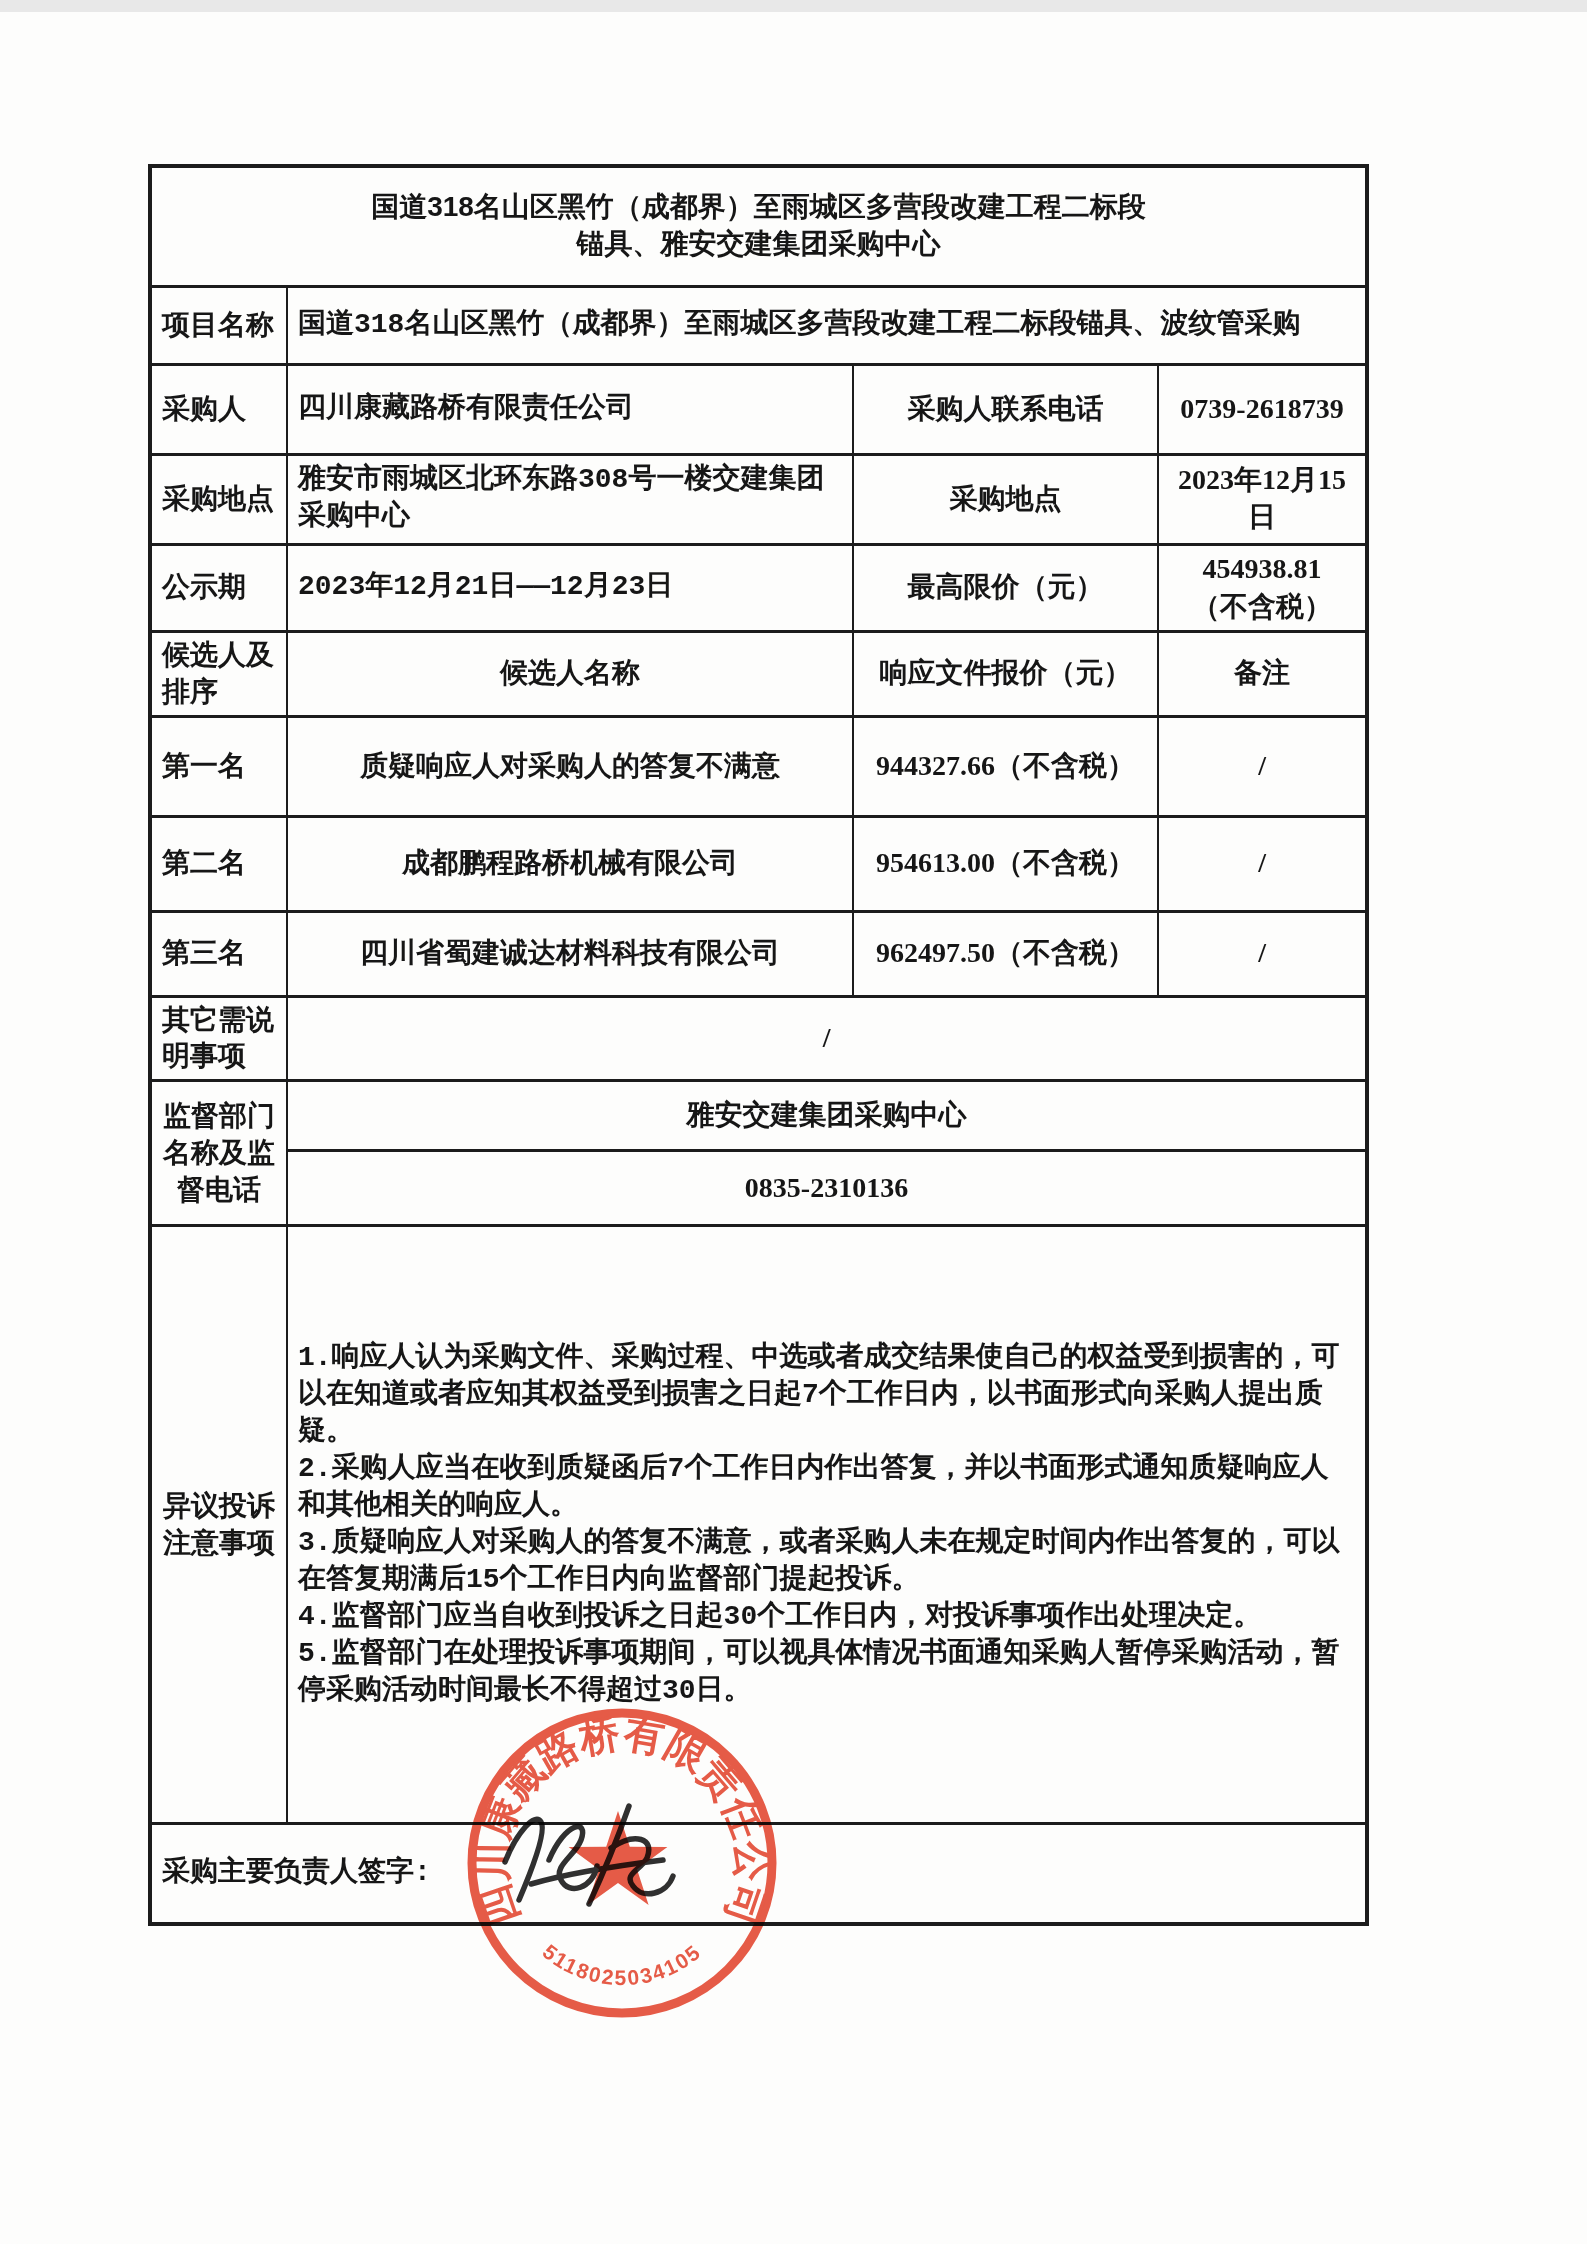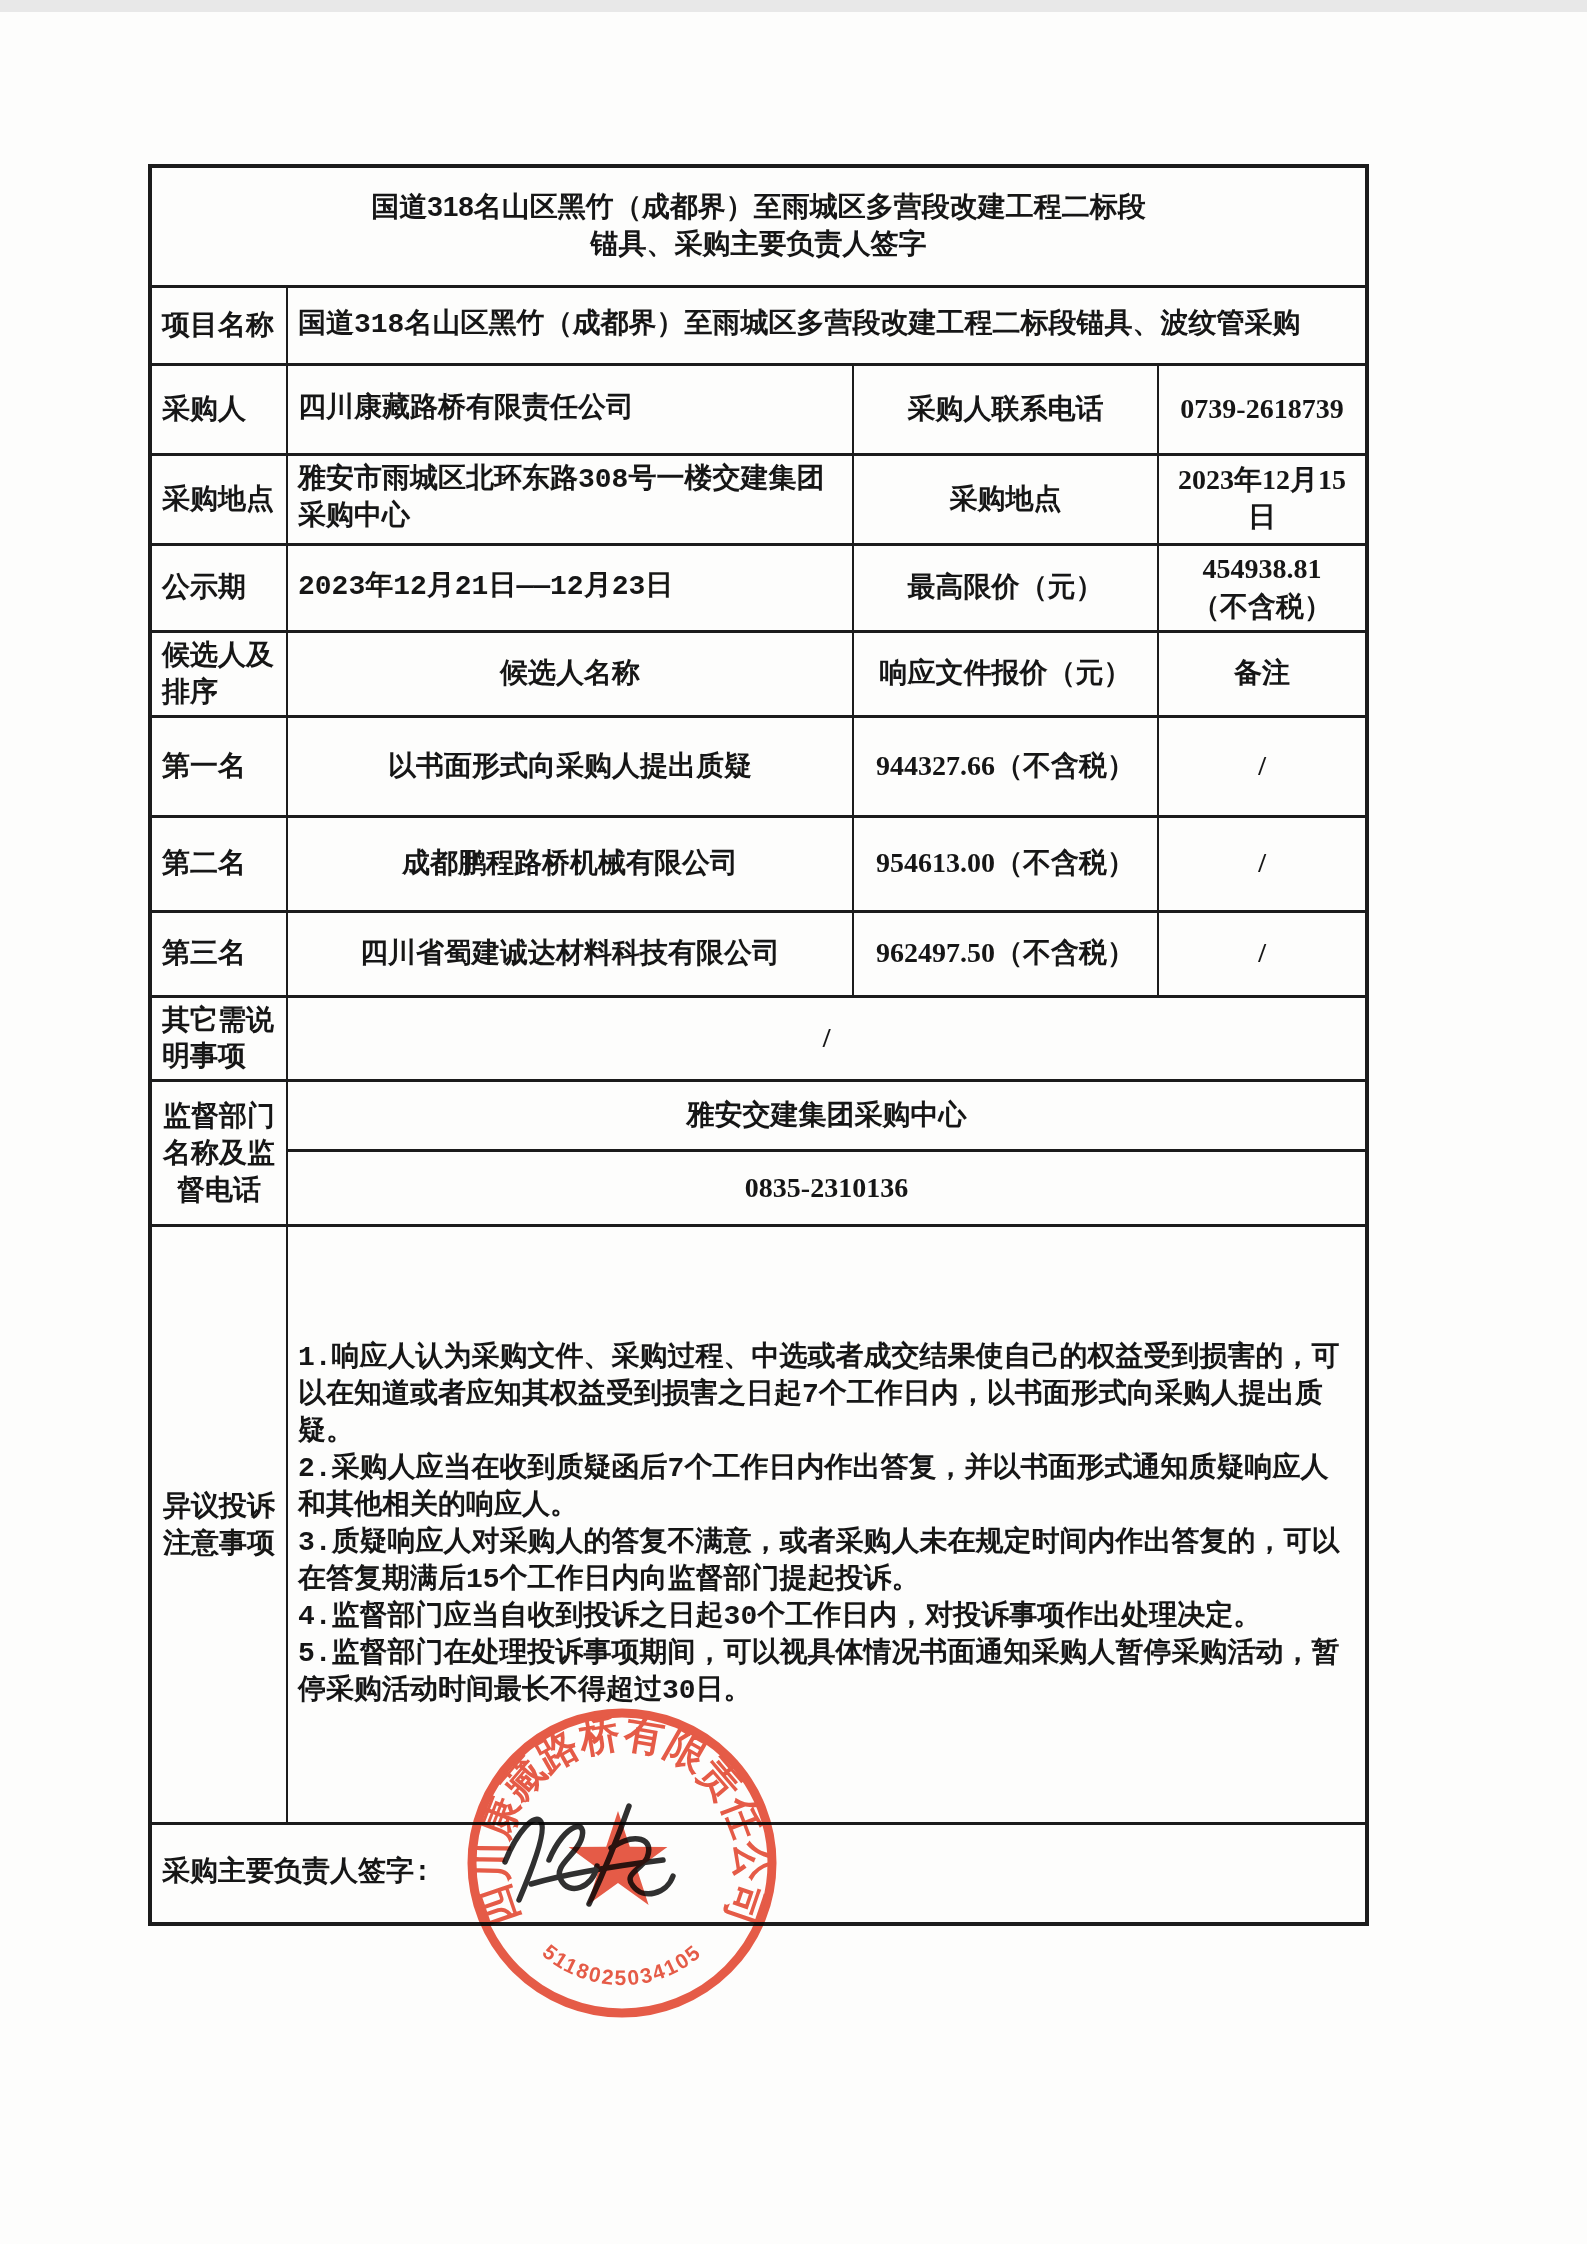--- a/index.html
+++ b/index.html
@@ -87,21 +87,21 @@
       <col style="width:137px">
       <col style="width:566px">
       <col style="width:305px">
       <col style="width:209px">
     </colgroup>
 
     <tbody>
         <tr style="height:120px">
       <td colspan="4" class="title-cell">
         <div>国道318名山区黑竹（成都界）至雨城区多营段改建工程二标段</div>
-        <div>锚具、采购主要负责人签字</div>
+        <div>锚具、雅安交建集团采购中心</div>
       </td>
     </tr>
 
     <tr style="height:78px">
       <td class="lab">项目名称</td>
       <td colspan="3" class="l">国道318名山区黑竹（成都界）至雨城区多营段改建工程二标段锚具、波纹管采购</td>
     </tr>
 
     <tr style="height:90px">
       <td class="lab">采购人</td>
@@ -129,21 +129,21 @@
 
     <tr style="height:85px">
       <td class="lab">候选人及排序</td>
       <td class="c">候选人名称</td>
       <td class="c">响应文件报价（元）</td>
       <td class="c">备注</td>
     </tr>
 
     <tr style="height:100px">
       <td class="lab">第一名</td>
-      <td class="c">以书面形式向采购人提出质疑</td>
+      <td class="c">质疑响应人对采购人的答复不满意</td>
       <td class="c">944327.66（不含税）</td>
       <td class="c">/</td>
     </tr>
 
     <tr style="height:95px">
       <td class="lab">第二名</td>
       <td class="c">成都鹏程路桥机械有限公司</td>
       <td class="c">954613.00（不含税）</td>
       <td class="c">/</td>
     </tr>

